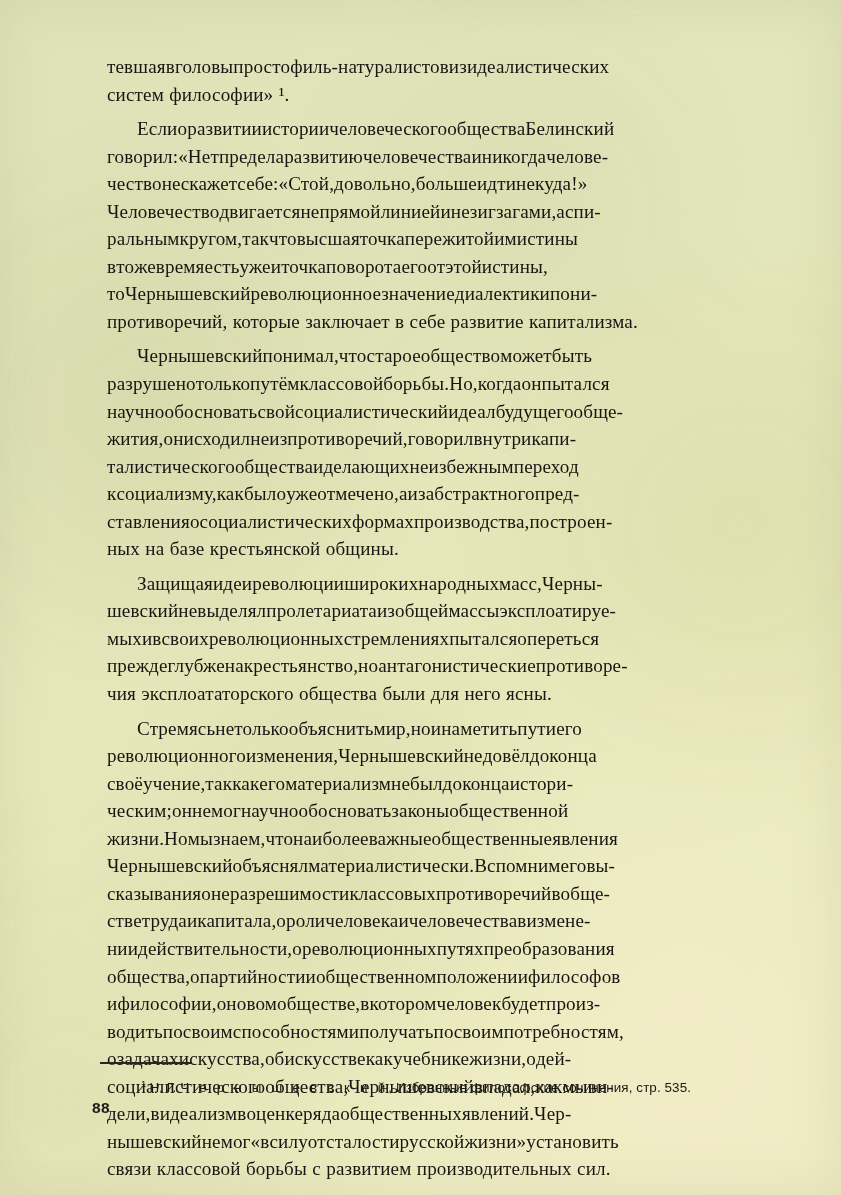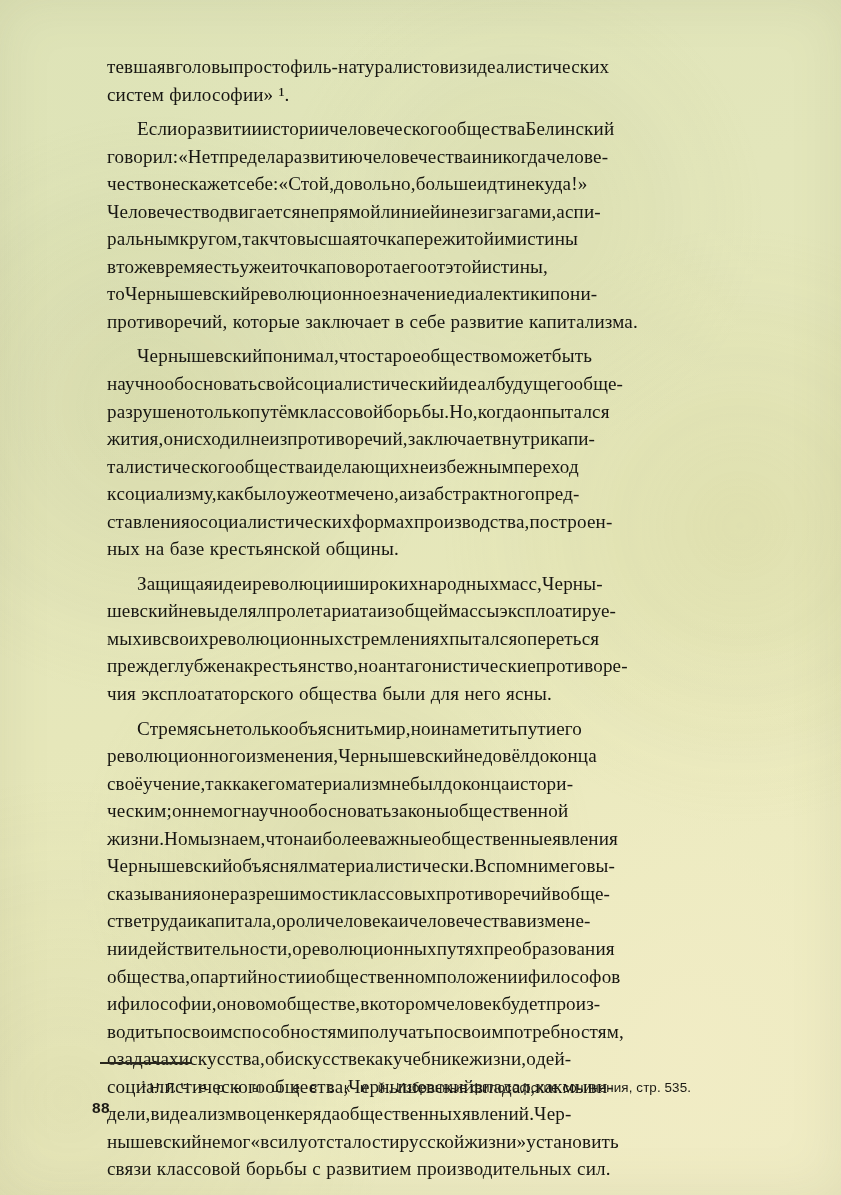--- a/index.html
+++ b/index.html
@@ -131,23 +131,23 @@
       <span class="ln j"><span class="w">чество</span><span class="w">не</span><span class="w">скажет</span><span class="w">себе:</span><span class="w">«Стой,</span><span class="w">довольно,</span><span class="w">больше</span><span class="w">идти</span><span class="w">некуда!»</span></span>
       <span class="ln j"><span class="w">Человечество</span><span class="w">двигается</span><span class="w">не</span><span class="w">прямой</span><span class="w">линией</span><span class="w">и</span><span class="w">не</span><span class="w">зигзагами,</span><span class="w">а</span><span class="w">спи-</span></span>
       <span class="ln j"><span class="w">ральным</span><span class="w">кругом,</span><span class="w">так</span><span class="w">что</span><span class="w">высшая</span><span class="w">точка</span><span class="w">пережитой</span><span class="w">им</span><span class="w">истины</span></span>
       <span class="ln j"><span class="w">в</span><span class="w">то</span><span class="w">же</span><span class="w">время</span><span class="w">есть</span><span class="w">уже</span><span class="w">и</span><span class="w">точка</span><span class="w">поворота</span><span class="w">его</span><span class="w">от</span><span class="w">этой</span><span class="w">истины,</span></span>
       <span class="ln j"><span class="w">то</span><span class="w">Чернышевский</span><span class="w">революционное</span><span class="w">значение</span><span class="w">диалектики</span><span class="w">пони-</span></span>
       <span class="ln">противоречий, которые заключает в себе развитие капитализма.</span>
     </p>
 
     <p class="para">
       <span class="ln j lead"><span class="w">Чернышевский</span><span class="w">понимал,</span><span class="w">что</span><span class="w">старое</span><span class="w">общество</span><span class="w">может</span><span class="w">быть</span></span>
+      <span class="ln j"><span class="w">разрушено</span><span class="w">только</span><span class="w">путём</span><span class="w">классовой</span><span class="w">борьбы.</span><span class="w">Но,</span><span class="w">когда</span><span class="w">он</span><span class="w">пытался</span></span>
       <span class="ln j"><span class="w">научно</span><span class="w">обосновать</span><span class="w">свой</span><span class="w">социалистический</span><span class="w">идеал</span><span class="w">будущего</span><span class="w">обще-</span></span>
-      <span class="ln j"><span class="w">разрушено</span><span class="w">только</span><span class="w">путём</span><span class="w">классовой</span><span class="w">борьбы.</span><span class="w">Но,</span><span class="w">когда</span><span class="w">он</span><span class="w">пытался</span></span>
-      <span class="ln j"><span class="w">жития,</span><span class="w">он</span><span class="w">исходил</span><span class="w">не</span><span class="w">из</span><span class="w">противоречий,</span><span class="w">заключает</span><span class="w">внутри</span><span class="w">капи-</span></span>
+      <span class="ln j"><span class="w">жития,</span><span class="w">он</span><span class="w">исходил</span><span class="w">не</span><span class="w">из</span><span class="w">противоречий,</span><span class="w">говорил</span><span class="w">внутри</span><span class="w">капи-</span></span>
       <span class="ln j"><span class="w">талистического</span><span class="w">общества</span><span class="w">и</span><span class="w">делающих</span><span class="w">неизбежным</span><span class="w">переход</span></span>
       <span class="ln j"><span class="w">к</span><span class="w">социализму,</span><span class="w">как</span><span class="w">было</span><span class="w">уже</span><span class="w">отмечено,</span><span class="w">а</span><span class="w">из</span><span class="w">абстрактного</span><span class="w">пред-</span></span>
       <span class="ln j"><span class="w">ставления</span><span class="w">о</span><span class="w">социалистических</span><span class="w">формах</span><span class="w">производства,</span><span class="w">построен-</span></span>
       <span class="ln">ных на базе крестьянской общины.</span>
     </p>
 
     <p class="para">
       <span class="ln j lead"><span class="w">Защищая</span><span class="w">идеи</span><span class="w">революции</span><span class="w">широких</span><span class="w">народных</span><span class="w">масс,</span><span class="w">Черны-</span></span>
       <span class="ln j"><span class="w">шевский</span><span class="w">не</span><span class="w">выделял</span><span class="w">пролетариата</span><span class="w">из</span><span class="w">общей</span><span class="w">массы</span><span class="w">эксплоатируе-</span></span>
       <span class="ln j"><span class="w">мых</span><span class="w">и</span><span class="w">в</span><span class="w">своих</span><span class="w">революционных</span><span class="w">стремлениях</span><span class="w">пытался</span><span class="w">опереться</span></span>

